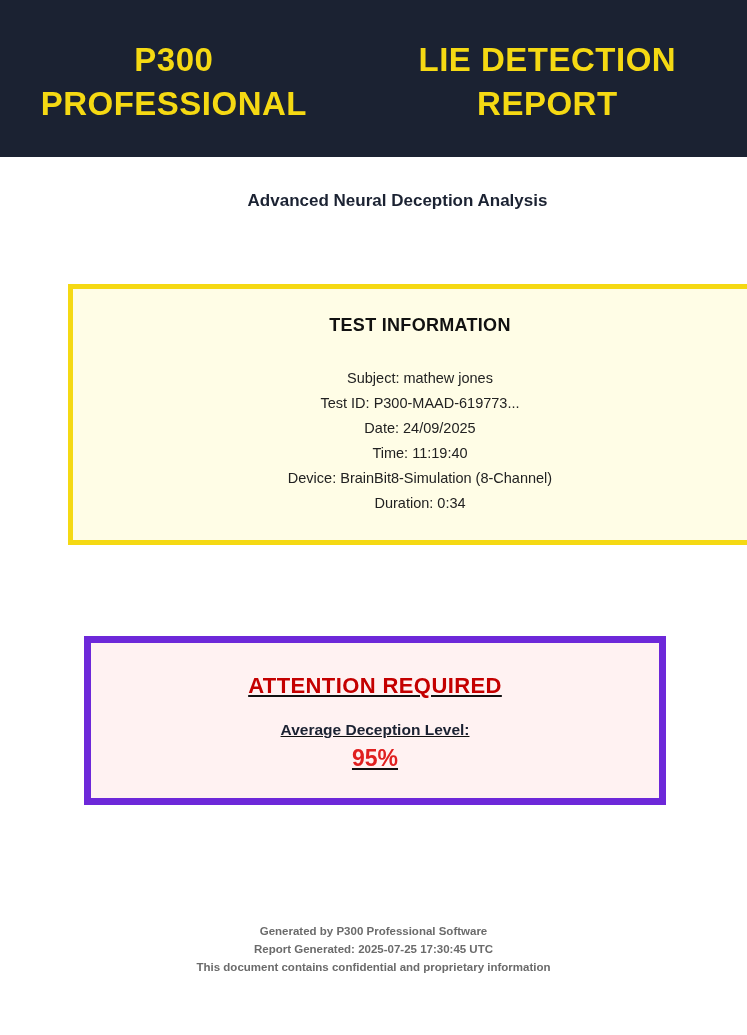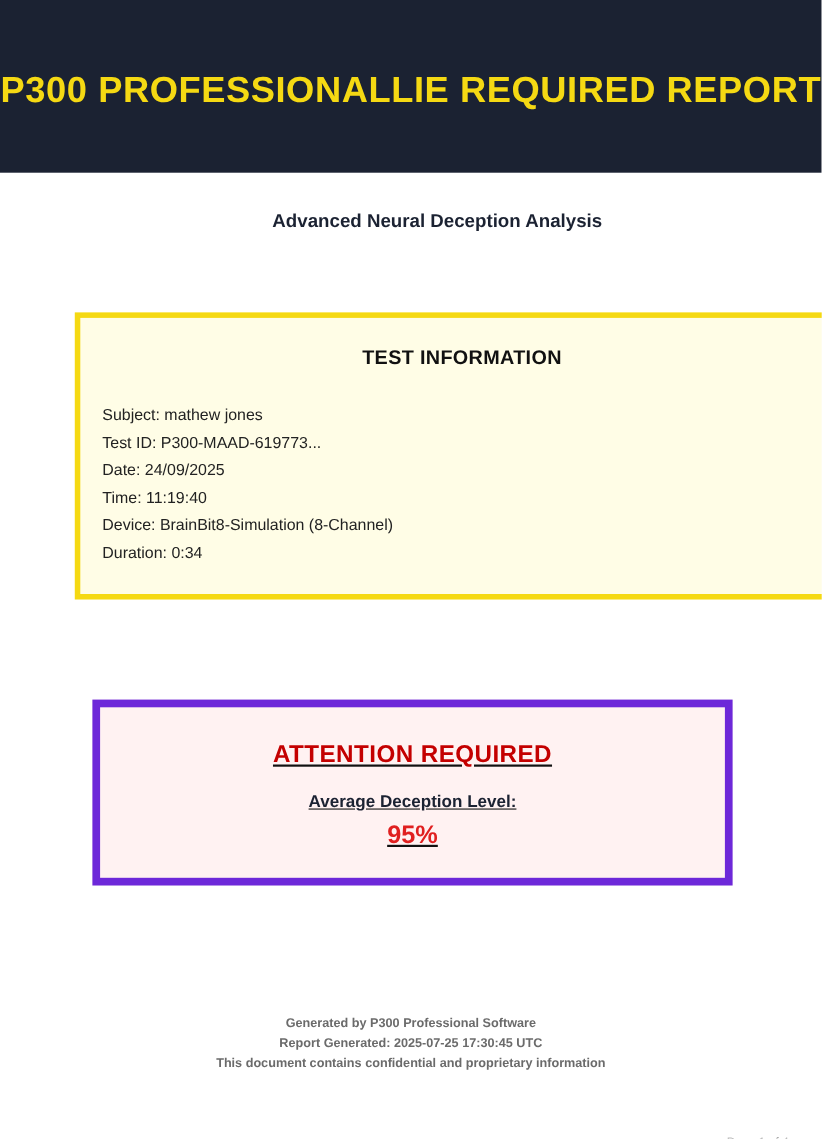--- a/index.html
+++ b/index.html
@@ -59,20 +59,21 @@
   }
   .info-box-title {
     text-align: center;
     font-size: 18px;
     font-weight: bold;
     color: #111111;
     margin-bottom: 30px;
     letter-spacing: 0.3px;
   }
   .info-lines {
+    text-align: center;
   }
   .info-line {
     font-size: 14.5px;
     color: #222222;
     line-height: 25px;
   }
 
   
   .alert-box {
     position: absolute;
@@ -126,21 +127,21 @@
     font-size: 11px;
     color: #7a7a7a;
     padding-left: 14px;
   }
 </style>
 </head>
 <body>
 
 <div class="header-banner">
   <div class="header-title-line">P300 PROFESSIONAL</div>
-  <div class="header-title-line">LIE REQUIRED REPORT</div>
+  <div class="header-title-line">LIE DETECTION REPORT</div>
 </div>
 
 <div class="subtitle">Advanced Neural Deception Analysis</div>
 
 <div class="info-box">
   <div class="info-box-title">TEST INFORMATION</div>
   <div class="info-lines">
     <div class="info-line">Subject: mathew jones</div>
     <div class="info-line">Test ID: P300-MAAD-619773...</div>
     <div class="info-line">Date: 24/09/2025</div>

